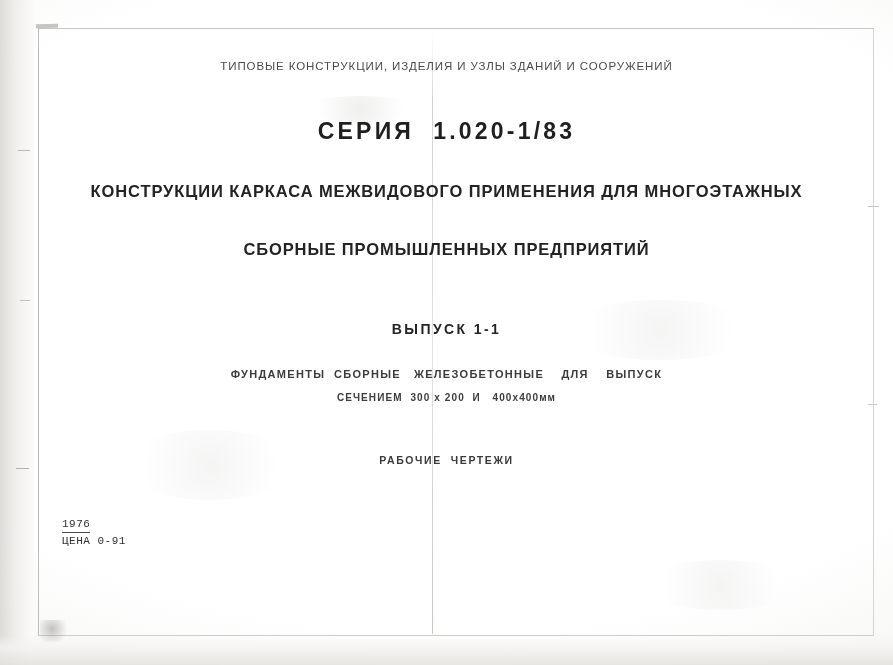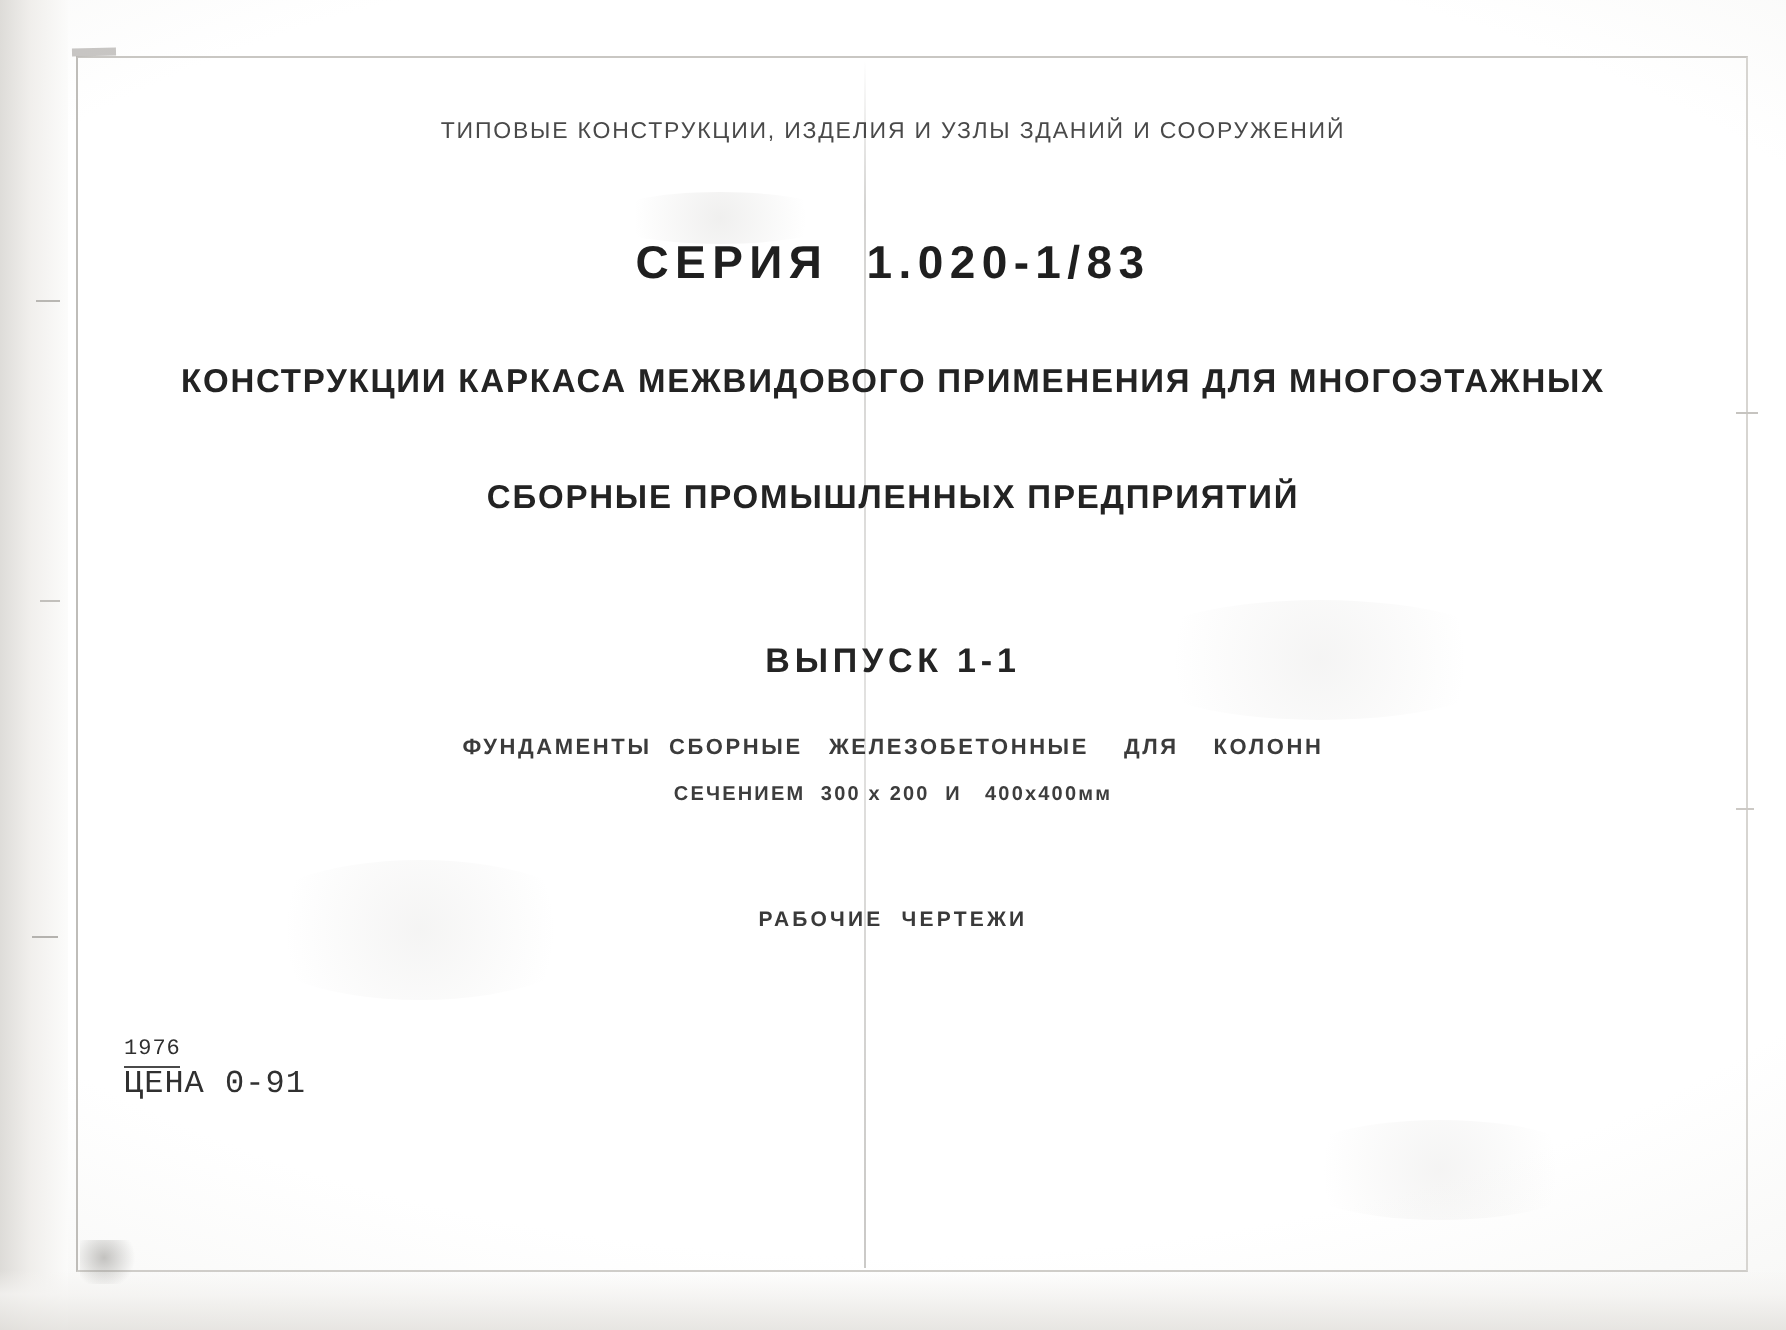--- a/index.html
+++ b/index.html
@@ -114,21 +114,21 @@
   .title-3 { top: 240px; }
   .title-1, .title-2, .title-3 {
     font-size: 16.5px;
     letter-spacing: .9px;
     font-weight: 700;
     color: #232323;
   }
 
   .issue {
     top: 321px;
-    font-size: 17px;
+    font-size: 14px;
     letter-spacing: 2.4px;
     font-weight: 700;
     color: #242424;
   }
 
   .sub-1 {
     top: 368px;
     font-size: 11px;
     letter-spacing: 1.3px;
     font-weight: 700;
@@ -161,21 +161,21 @@
   }
   .stamp .year {
     font-size: 11px;
     letter-spacing: .5px;
     border-bottom: 1px solid #4a4a4a;
     padding-bottom: 1px;
     display: inline-block;
     line-height: 13px;
   }
   .stamp .price {
-    font-size: 16px;
+    font-size: 11px;
     letter-spacing: .5px;
     margin-top: 2px;
     line-height: 12px;
   }
 
   
   .blotch { position: absolute; border-radius: 50%; pointer-events: none; }
   .b1 { left: 300px; top: 96px;  width: 120px; height: 26px; background: radial-gradient(circle, rgba(170,168,164,.18), rgba(255,255,255,0) 70%); }
   .b2 { left: 560px; top: 300px; width: 200px; height: 60px; background: radial-gradient(circle, rgba(170,168,164,.12), rgba(255,255,255,0) 70%); }
   .b3 { left: 120px; top: 430px; width: 180px; height: 70px; background: radial-gradient(circle, rgba(175,173,169,.13), rgba(255,255,255,0) 70%); }
@@ -210,21 +210,21 @@
 
     <div class="line kicker">ТИПОВЫЕ КОНСТРУКЦИИ, ИЗДЕЛИЯ И УЗЛЫ ЗДАНИЙ И СООРУЖЕНИЙ</div>
 
     <div class="line series">СЕРИЯ  1.020-1/83</div>
 
     <div class="line title-1">КОНСТРУКЦИИ КАРКАСА МЕЖВИДОВОГО ПРИМЕНЕНИЯ ДЛЯ МНОГОЭТАЖНЫХ</div>
     <div class="line title-3">СБОРНЫЕ ПРОМЫШЛЕННЫХ ПРЕДПРИЯТИЙ</div>
 
     <div class="line issue">ВЫПУСК 1-1</div>
 
-    <div class="line sub-1">ФУНДАМЕНТЫ  СБОРНЫЕ   ЖЕЛЕЗОБЕТОННЫЕ    ДЛЯ    КОЛОНН</div>
+    <div class="line sub-1">ФУНДАМЕНТЫ  СБОРНЫЕ   ЖЕЛЕЗОБЕТОННЫЕ    ДЛЯ    ВЫПУСК</div>
     <div class="line sub-2">СЕЧЕНИЕМ  300 х 200  И   400х400мм</div>
 
     <div class="line drawings">РАБОЧИЕ  ЧЕРТЕЖИ</div>
 
     <div class="stamp">
       <div class="year">1976</div>
       <div class="price">ЦЕНА 0-91</div>
     </div>
 
   </div>

